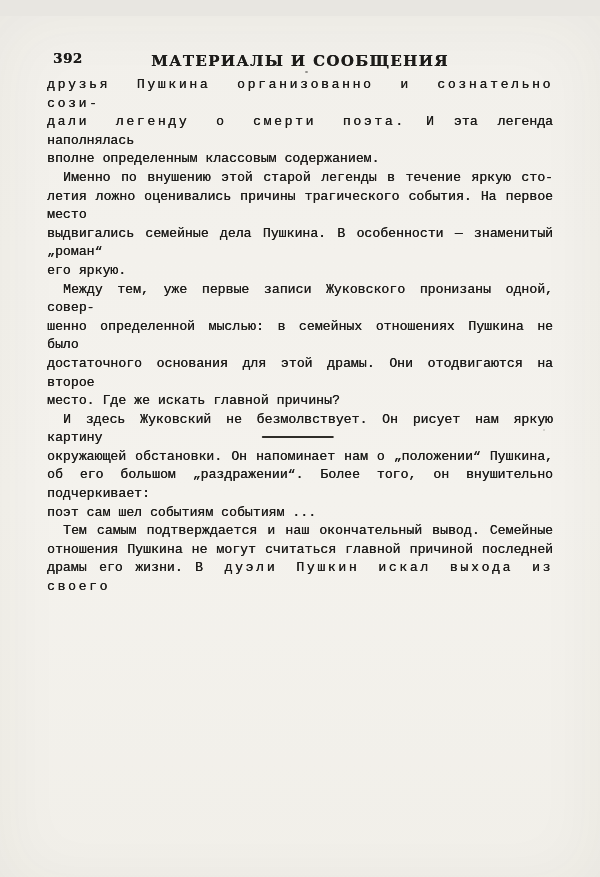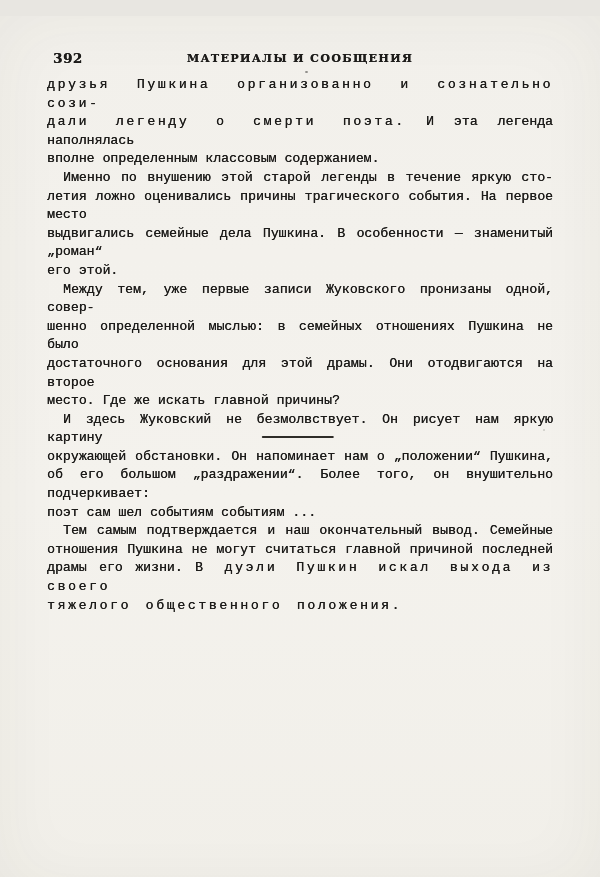--- a/index.html
+++ b/index.html
@@ -34,21 +34,21 @@
     font-weight: bold;
     letter-spacing: 0.5px;
     text-shadow: 0.25px 0 0 currentColor;
   }
   .running-head {
     position: absolute;
     left: 0;
     right: 0;
     top: 2px;
     text-align: center;
-    font-size: 11px;
+    font-size: 15px;
     font-weight: bold;
     letter-spacing: 1.4px;
     text-shadow: 0.2px 0 0 currentColor;
   }
   .text-block {
     position: absolute;
     top: 60px;
     left: 47px;
     width: 506px;
     font-size: 13.2px;
@@ -99,39 +99,38 @@
   <div class="text-block">
       <div class="para">
         <div class="line"><span class="sp">друзья Пушкина организованно и сознательно сози-</span></div>
         <div class="line"><span class="sp">дали легенду о смерти поэта.</span><span> И эта легенда наполнялась</span></div>
         <div class="line last"><span>вполне определенным классовым содержанием.</span></div>
       </div>
       <div class="para">
         <div class="line indent"><span>Именно по внушению этой старой легенды в течение яркую сто-</span></div>
         <div class="line"><span>летия ложно оценивались причины трагического события. На первое место</span></div>
         <div class="line"><span>выдвигались семейные дела Пушкина. В особенности — знаменитый „роман“</span></div>
-        <div class="line last"><span>его этой.</span></div>
+        <div class="line last"><span>его яркую.</span></div>
       </div>
       <div class="para">
         <div class="line indent"><span>Между тем, уже первые записи Жуковского пронизаны одной, совер-</span></div>
         <div class="line"><span>шенно определенной мыслью: в семейных отношениях Пушкина не было</span></div>
         <div class="line"><span>достаточного основания для этой драмы. Они отодвигаются на второе</span></div>
         <div class="line last"><span>место. Где же искать главной причины?</span></div>
       </div>
       <div class="para">
         <div class="line indent"><span>И здесь Жуковский не безмолвствует. Он рисует нам яркую картину</span></div>
         <div class="line"><span>окружающей обстановки. Он напоминает нам о „положении“ Пушкина,</span></div>
         <div class="line"><span>об его большом „раздражении“. Более того, он внушительно подчеркивает:</span></div>
         <div class="line last"><span>поэт сам шел событиям событиям ...</span></div>
       </div>
       <div class="para">
         <div class="line indent"><span>Тем самым подтверждается и наш окончательный вывод. Семейные</span></div>
         <div class="line"><span>отношения Пушкина не могут считаться главной причиной последней</span></div>
         <div class="line"><span>драмы его жизни. </span><span class="sp">В дуэли Пушкин искал выхода из своего</span></div>
-        <div class="line last"><span class="sp">тяжелого общественного положения.</span></div>
       </div>
     </div>
 
   <div class="divider"></div>
 
   <div class="speck s1"></div>
   <div class="speck s2"></div>
 
 </div>
 

